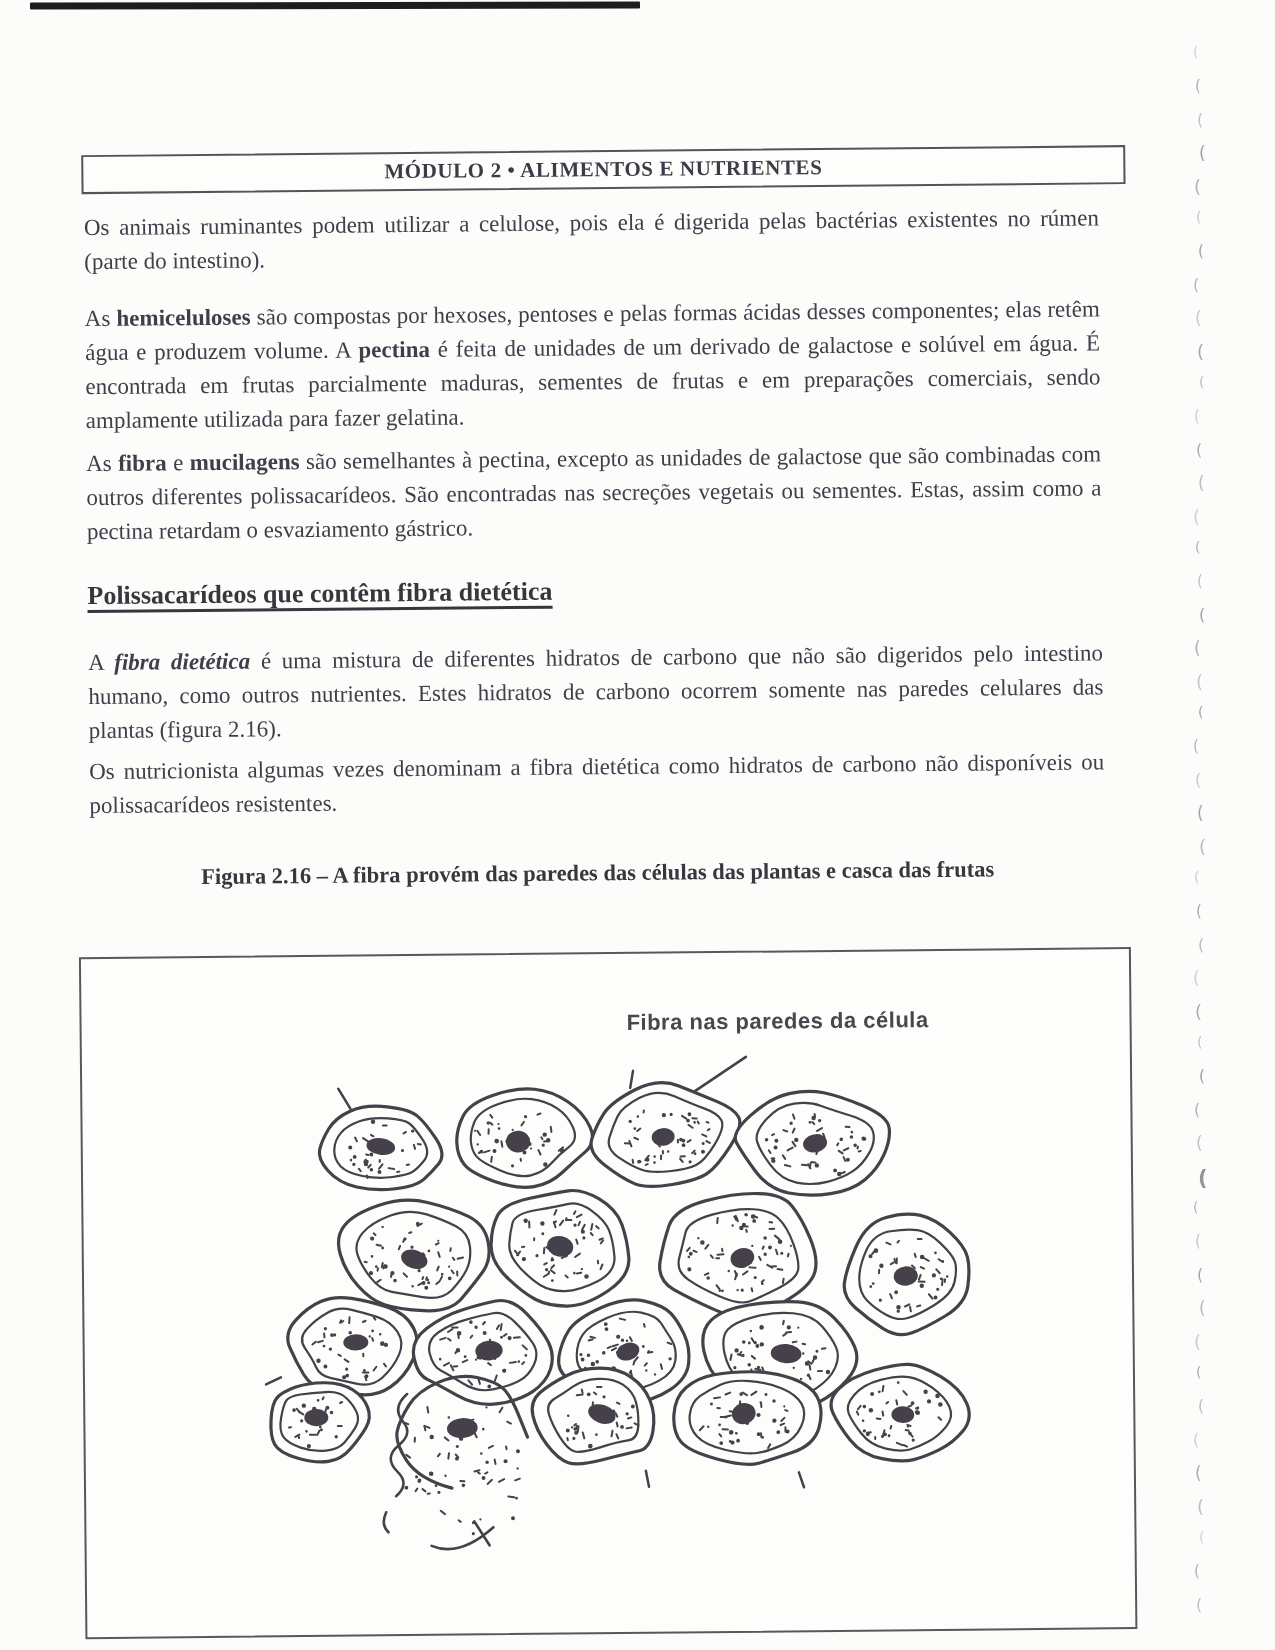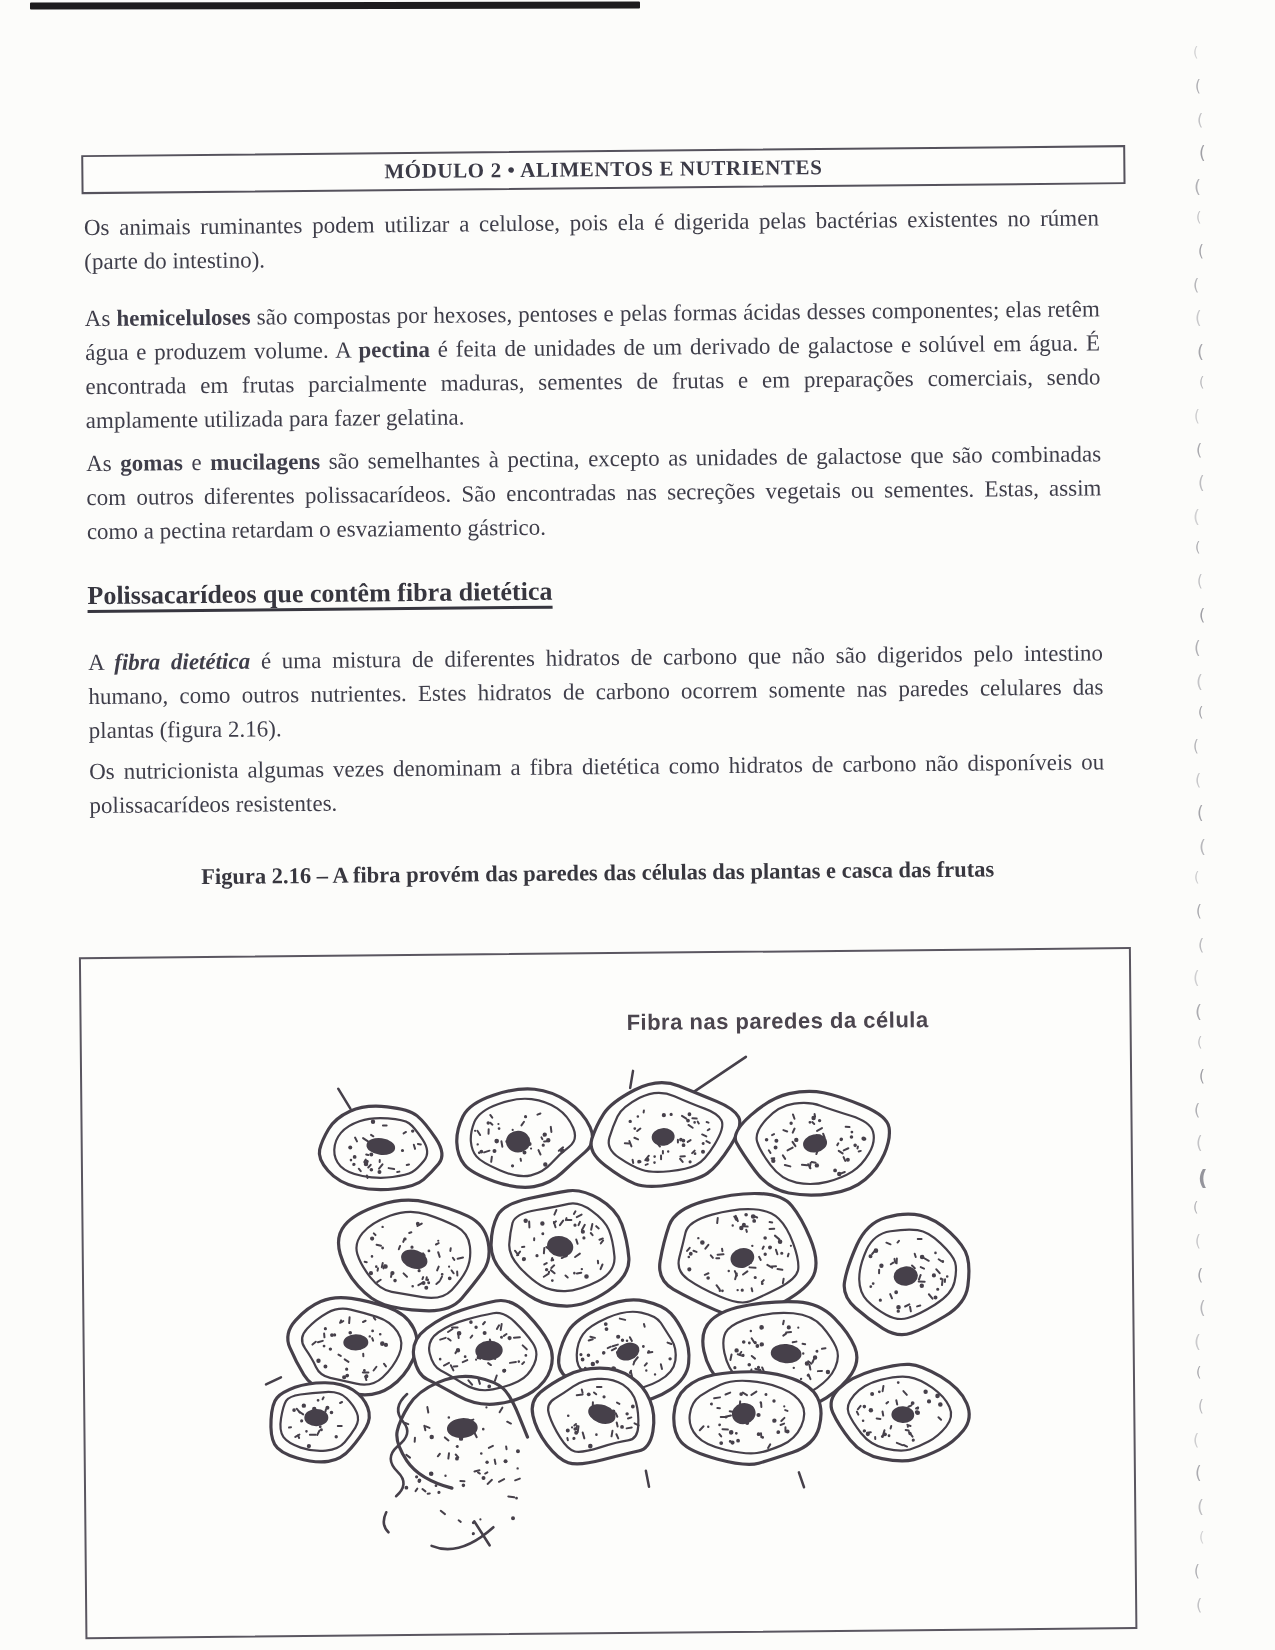--- a/index.html
+++ b/index.html
@@ -75,21 +75,21 @@
   <div class="tilt">
 
     <div class="header-box">
       <span>MÓDULO 2 • ALIMENTOS E NUTRIENTES</span>
     </div>
 
     <p class="bp p1"><span>Os animais ruminantes podem utilizar a celulose, pois ela é digerida pelas bactérias existentes no rúmen (parte do intestino).</span></p>
 
     <p class="bp p2"><span>As </span><strong>hemiceluloses</strong><span> são compostas por hexoses, pentoses e pelas formas ácidas desses componentes; elas retêm água e produzem volume. A </span><strong>pectina</strong><span> é feita de unidades de um derivado de galactose e solúvel em água. É encontrada em frutas parcialmente maduras, sementes de frutas e em preparações comerciais, sendo amplamente utilizada para fazer gelatina.</span></p>
 
-    <p class="bp p3"><span>As </span><strong>gomas</strong><span> e </span><strong>mucilagens</strong><span> são semelhantes à pectina, excepto as unidades de galactose que são combinadas com outros diferentes polissacarídeos. São encontradas nas secreções vegetais ou sementes. Estas, assim como a pectina retardam o esvaziamento gástrico.</span></p>
+    <p class="bp p3"><span>As </span><strong>fibra</strong><span> e </span><strong>mucilagens</strong><span> são semelhantes à pectina, excepto as unidades de galactose que são combinadas com outros diferentes polissacarídeos. São encontradas nas secreções vegetais ou sementes. Estas, assim como a pectina retardam o esvaziamento gástrico.</span></p>
 
     <h2 class="section-heading">Polissacarídeos que contêm fibra dietética</h2>
 
     <p class="bp p4"><span>A </span><strong class="bold-it">fibra dietética</strong><span> é uma mistura de diferentes hidratos de carbono que não são digeridos pelo intestino humano, como outros nutrientes. Estes hidratos de carbono ocorrem somente nas paredes celulares das plantas (figura 2.16).</span></p>
 
     <p class="bp p5"><span>Os nutricionista algumas vezes denominam a fibra dietética como hidratos de carbono não disponíveis ou polissacarídeos resistentes.</span></p>
 
     <div class="fig-caption">Figura 2.16 – A fibra provém das paredes das células das plantas e casca das frutas</div>
 
     <div class="figure-box">

